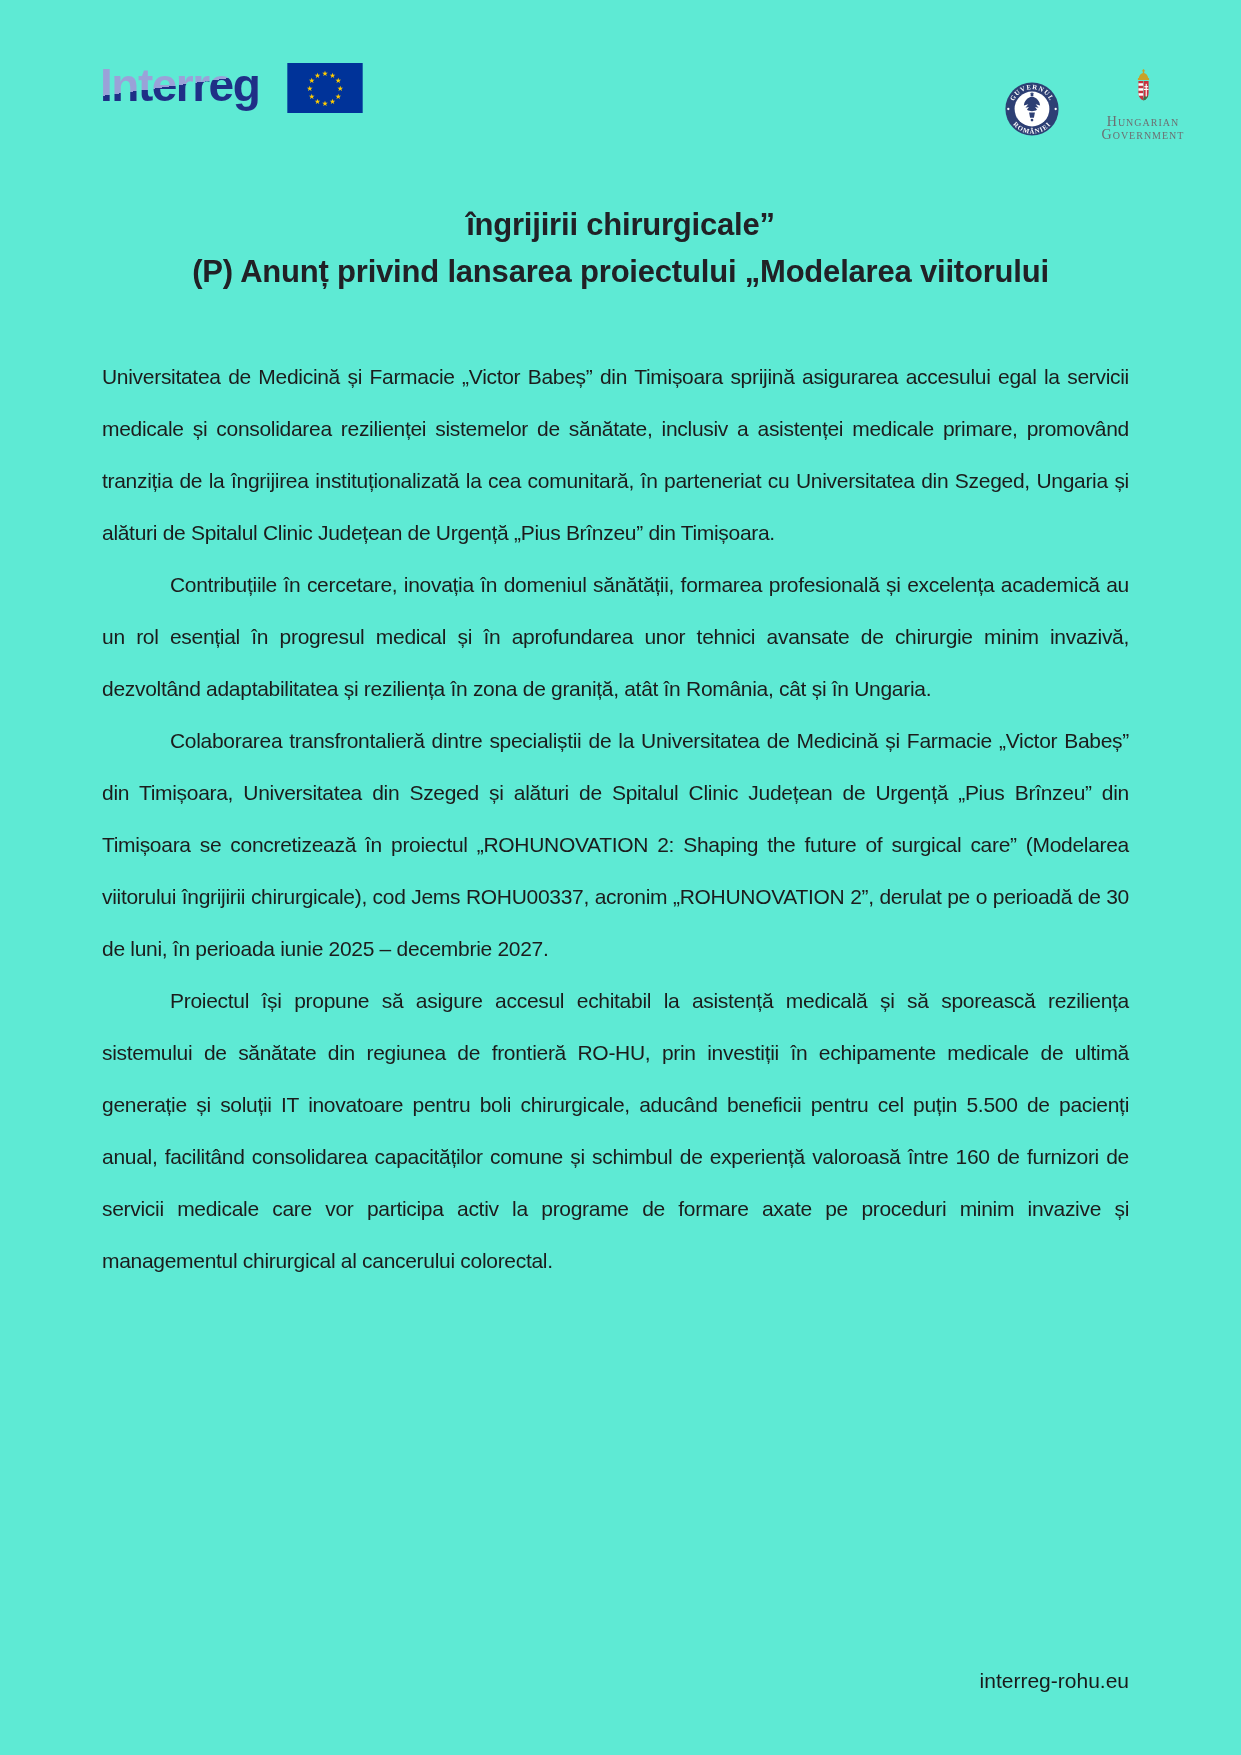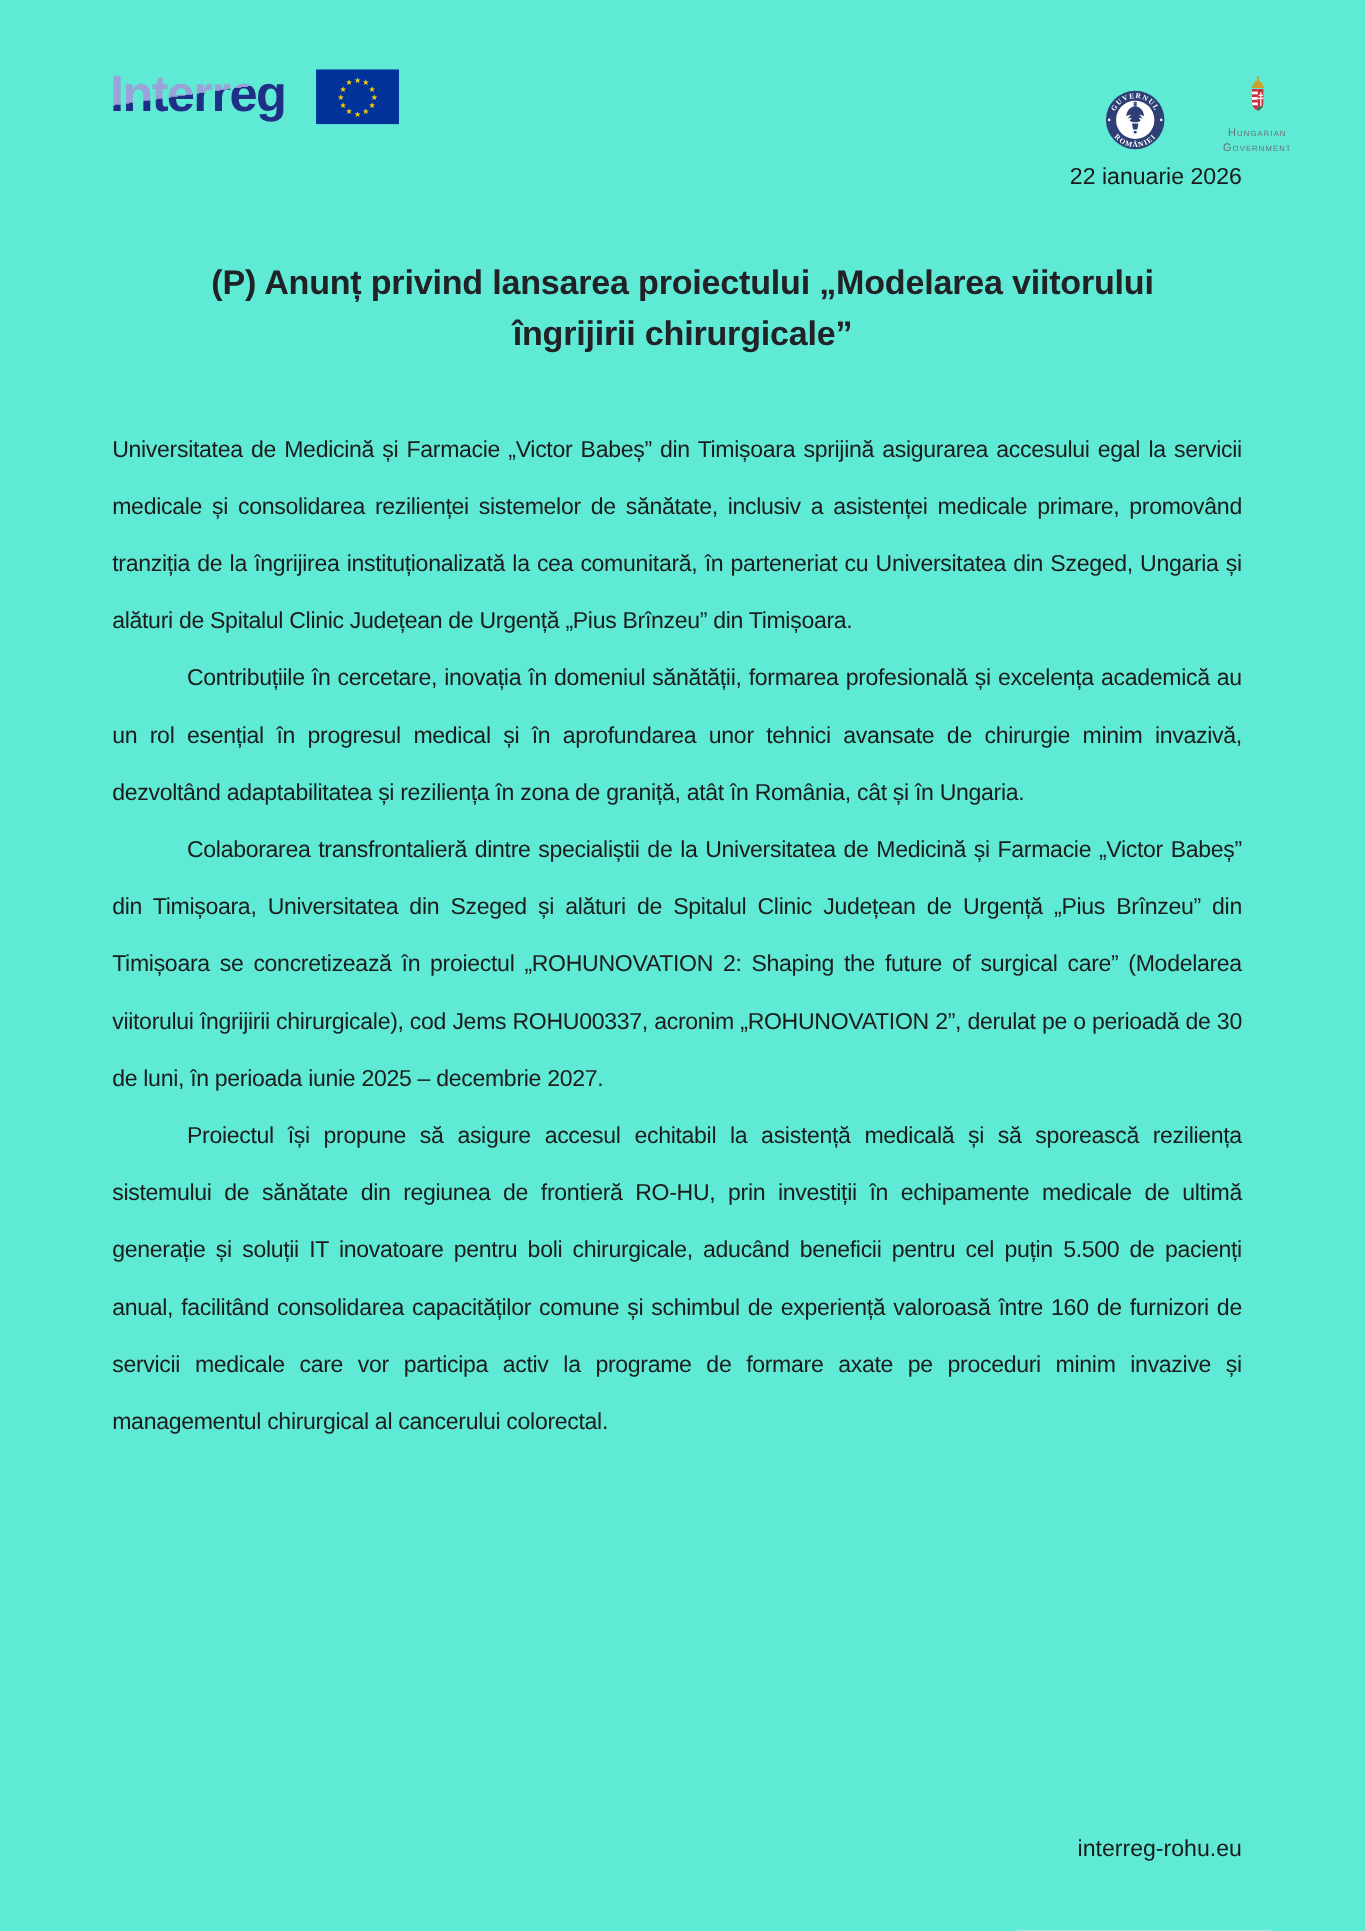--- a/index.html
+++ b/index.html
@@ -44,23 +44,23 @@
     font-weight:bold;
     font-size:25px;
     letter-spacing:0.3px;
     color:var(--program-name);
   }
   .gov-logos{display:flex;gap:46px;align-items:flex-start;margin-top:6px;}
   .gov-ro{margin-top:12px;}
   .gov-hu{display:flex;flex-direction:column;align-items:center;width:72px;}
   .gov-hu-label{
     margin-top:4px;
-    font-family:Liberation Sans, sans-serif;
+    font-family:Liberation Serif, serif;
     font-variant:small-caps;
-    font-size:10px;
+    font-size:14px;
     line-height:13px;
     letter-spacing:1px;
     color:var(--hu-text-gray);
     text-align:center;
     white-space:nowrap;
   }
   
   .date-row{
     margin-top:8px;
     padding-right:112px;
@@ -194,25 +194,24 @@
           </g>
         </svg>
         <div class="gov-hu-label">
           <div>Hungarian</div>
           <div>Government</div>
         </div>
       </div>
     </div>
   </div>
 
-  <div class="date-row">22 ianuarie 2026</div>
 
   <div class="title">
+    <div>îngrijirii chirurgicale”</div>
     <div>(P) Anunț privind lansarea proiectului „Modelarea viitorului</div>
-    <div>îngrijirii chirurgicale”</div>
   </div>
 
   <div class="body">
       <p><b>Universitatea de Medicină și Farmacie „Victor Babeș” din Timișoara</b><span> sprijină asigurarea accesului egal la servicii medicale și consolidarea rezilienței sistemelor de sănătate, inclusiv a asistenței medicale primare, promovând tranziția de la îngrijirea instituționalizată la cea comunitară, în parteneriat cu </span><b>Universitatea din Szeged</b><span>, Ungaria și alături de </span><b>Spitalul Clinic Județean de Urgență „Pius Brînzeu” din Timișoara.</b></p>
       <p class="indent"><span>Contribuțiile în cercetare, inovația în domeniul sănătății, formarea profesională și excelența academică au un rol esențial în progresul medical și în aprofundarea unor tehnici avansate de chirurgie minim invazivă, dezvoltând adaptabilitatea și reziliența în zona de graniță, atât în România, cât și în Ungaria.</span></p>
       <p class="indent"><span>Colaborarea transfrontalieră dintre specialiștii de la Universitatea de Medicină și Farmacie „Victor Babeș” din Timișoara, Universitatea din Szeged și alături de Spitalul Clinic Județean de Urgență „Pius Brînzeu” din Timișoara se concretizează în proiectul </span><b>„ROHUNOVATION 2: Shaping the future of surgical care”</b><span> (Modelarea viitorului îngrijirii chirurgicale), cod Jems ROHU00337, acronim </span><b>„ROHUNOVATION 2”</b><span>, derulat pe o perioadă de 30 de luni, în perioada iunie 2025 – decembrie 2027.</span></p>
       <p class="indent"><span>Proiectul își propune să asigure accesul echitabil la asistență medicală și să sporească reziliența sistemului de sănătate din regiunea de frontieră RO-HU, prin investiții în echipamente medicale de ultimă generație și soluții IT inovatoare pentru boli chirurgicale, aducând beneficii pentru cel puțin 5.500 de pacienți anual, facilitând consolidarea capacităților comune și schimbul de experiență valoroasă între 160 de furnizori de servicii medicale care vor participa activ la programe de formare axate pe proceduri minim invazive și managementul chirurgical al cancerului colorectal.</span></p>
     </div>
 
   <div class="footer">interreg-rohu.eu</div>

